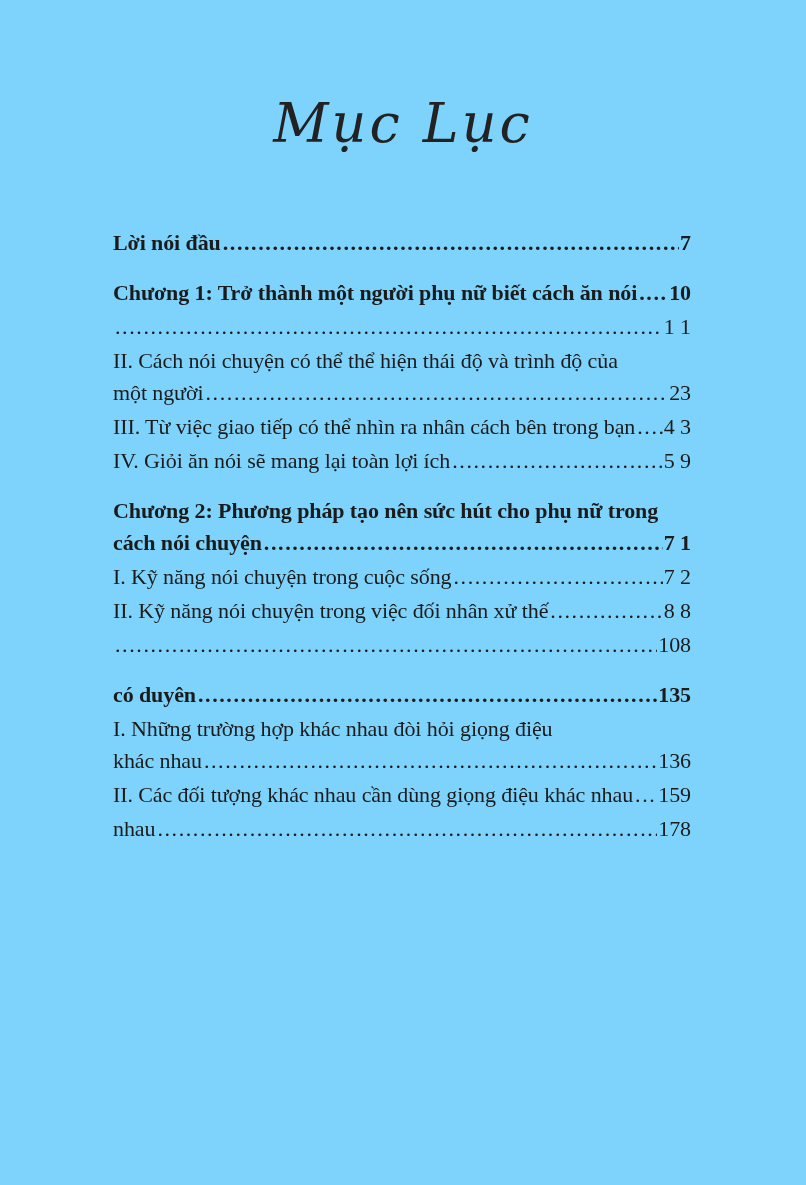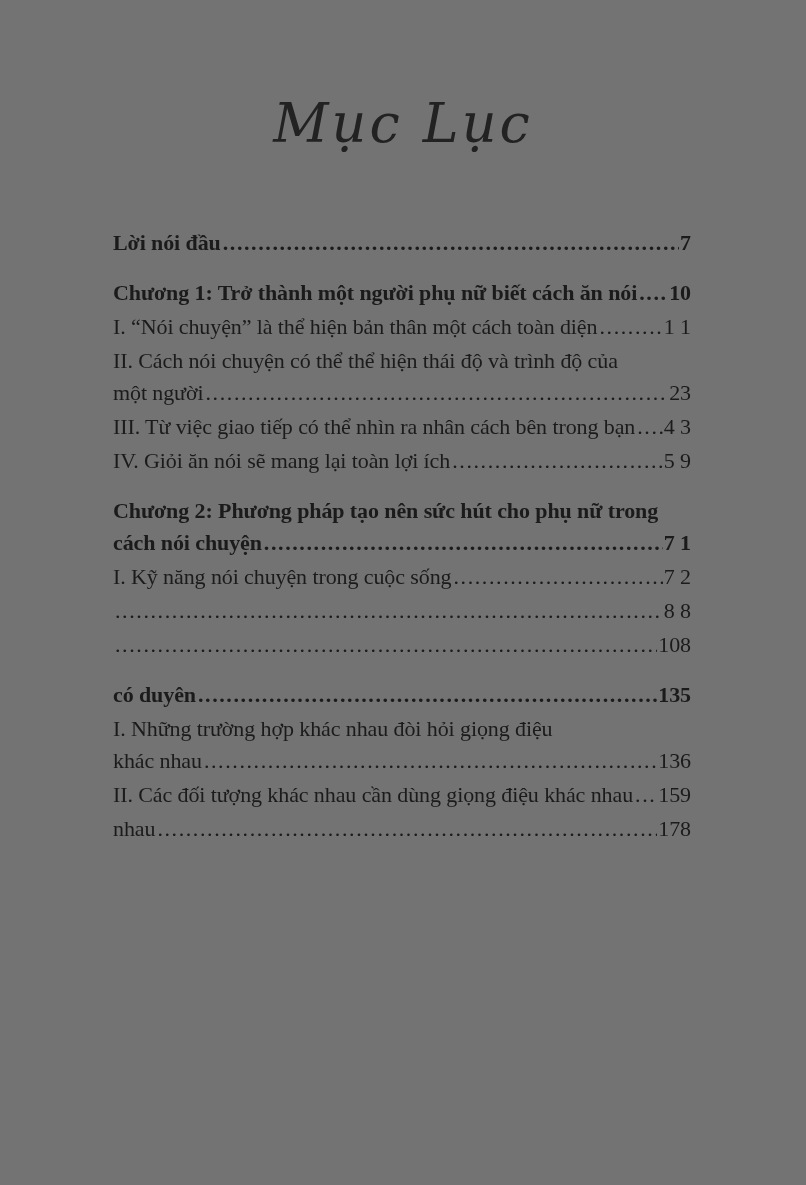--- a/index.html
+++ b/index.html
@@ -4,21 +4,21 @@
 <style>
   html, body {
     margin: 0;
     padding: 0;
     background: #ffffff;
   }
   .sheet {
     position: relative;
     width: 806px;
     height: 1185px;
-    background: #737373;
+    background: #7dd3fc;
     overflow: hidden;
     font-family: "Liberation Serif", serif;
     color: #1b1b1b;
   }
   .title {
     margin: 0;
     position: absolute;
     top: 92px;
     left: 0;
     width: 100%;
@@ -76,21 +76,20 @@
       </div>
       <div class="entry bold section">
         <div class="line">
           <span class="text">Chương 1: Trở thành một người phụ nữ biết cách ăn nói</span>
           <span class="leader">.............................................................................................................................</span>
           <span class="pagenum">10</span>
         </div>
       </div>
       <div class="entry">
         <div class="line">
-          <span class="text">I. “Nói chuyện” là thể hiện bản thân một cách toàn diện</span>
           <span class="leader">.............................................................................................................................</span>
           <span class="pagenum">1 1</span>
         </div>
       </div>
       <div class="entry">
         <div class="line">
           <span class="text">II. Cách nói chuyện có thể thể hiện thái độ và trình độ của</span>
         </div>
         <div class="line">
           <span class="text">một người</span>
@@ -124,20 +123,21 @@
       </div>
       <div class="entry">
         <div class="line">
           <span class="text">I. Kỹ năng nói chuyện trong cuộc sống</span>
           <span class="leader">.............................................................................................................................</span>
           <span class="pagenum">7 2</span>
         </div>
       </div>
       <div class="entry">
         <div class="line">
+          <span class="text">II. Kỹ năng nói chuyện trong việc đối nhân xử thế</span>
           <span class="leader">.............................................................................................................................</span>
           <span class="pagenum">8 8</span>
         </div>
       </div>
       <div class="entry">
         <div class="line">
           <span class="leader">.............................................................................................................................</span>
           <span class="pagenum">108</span>
         </div>
       </div>

